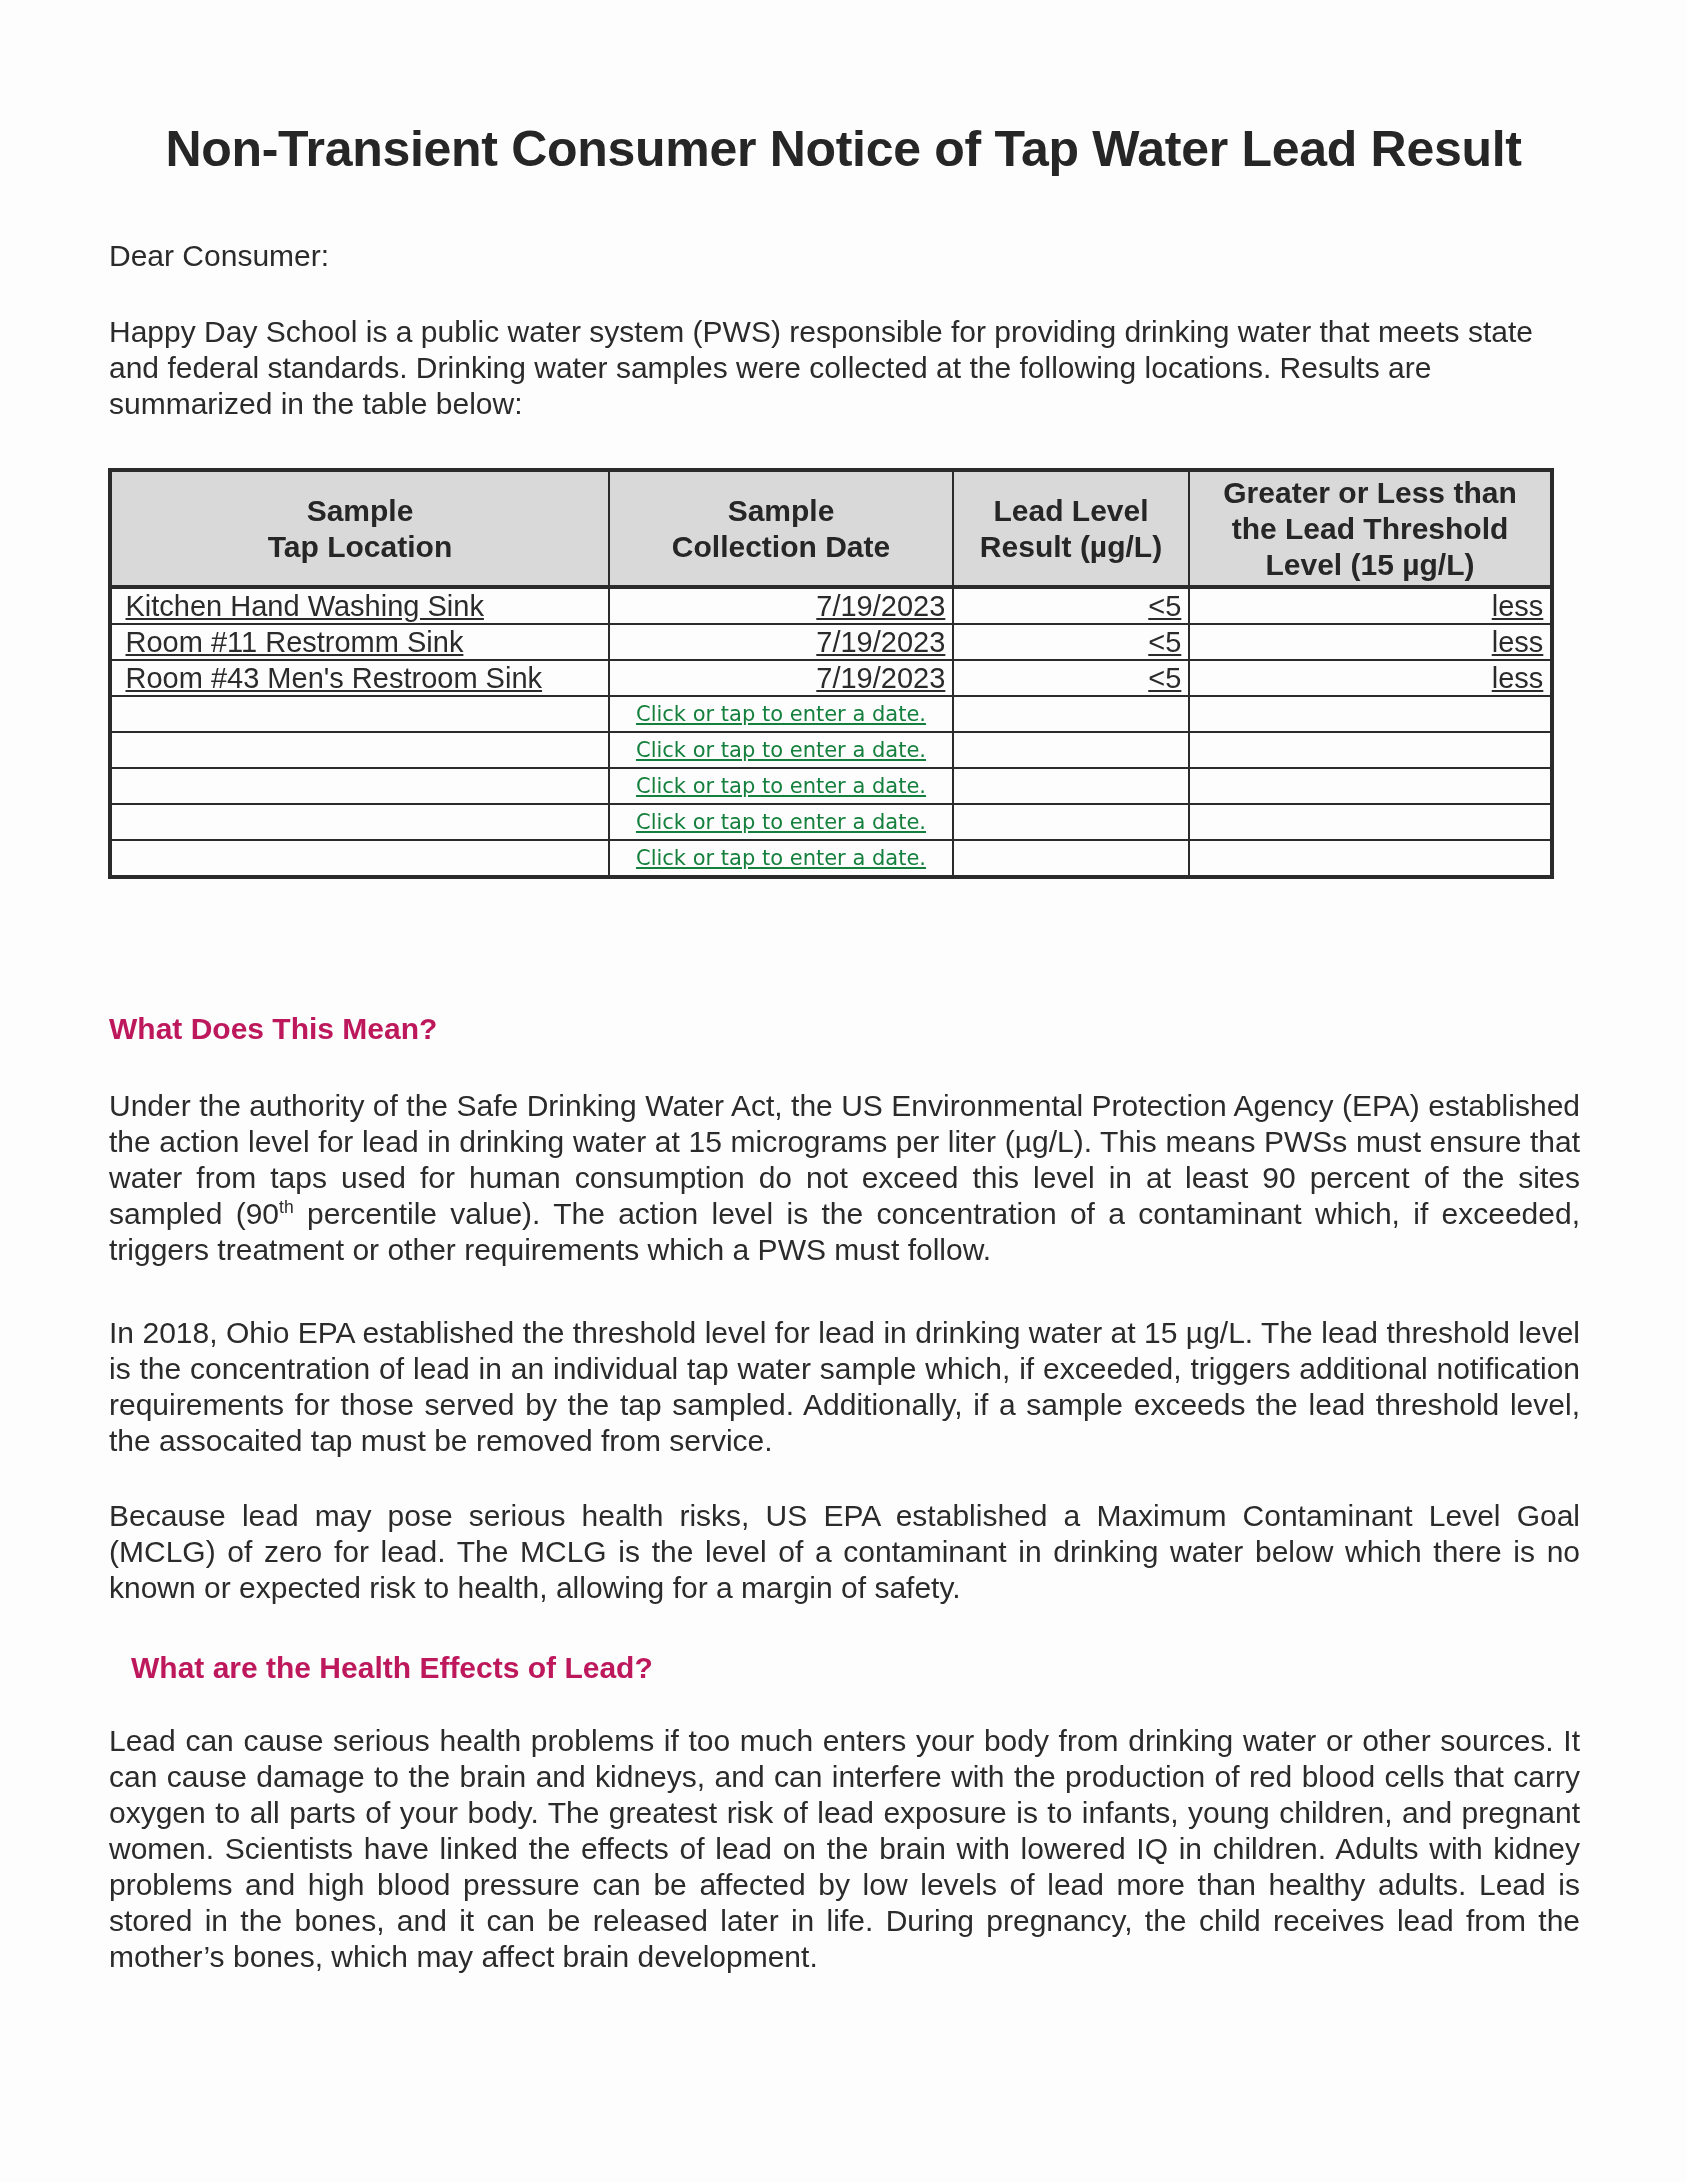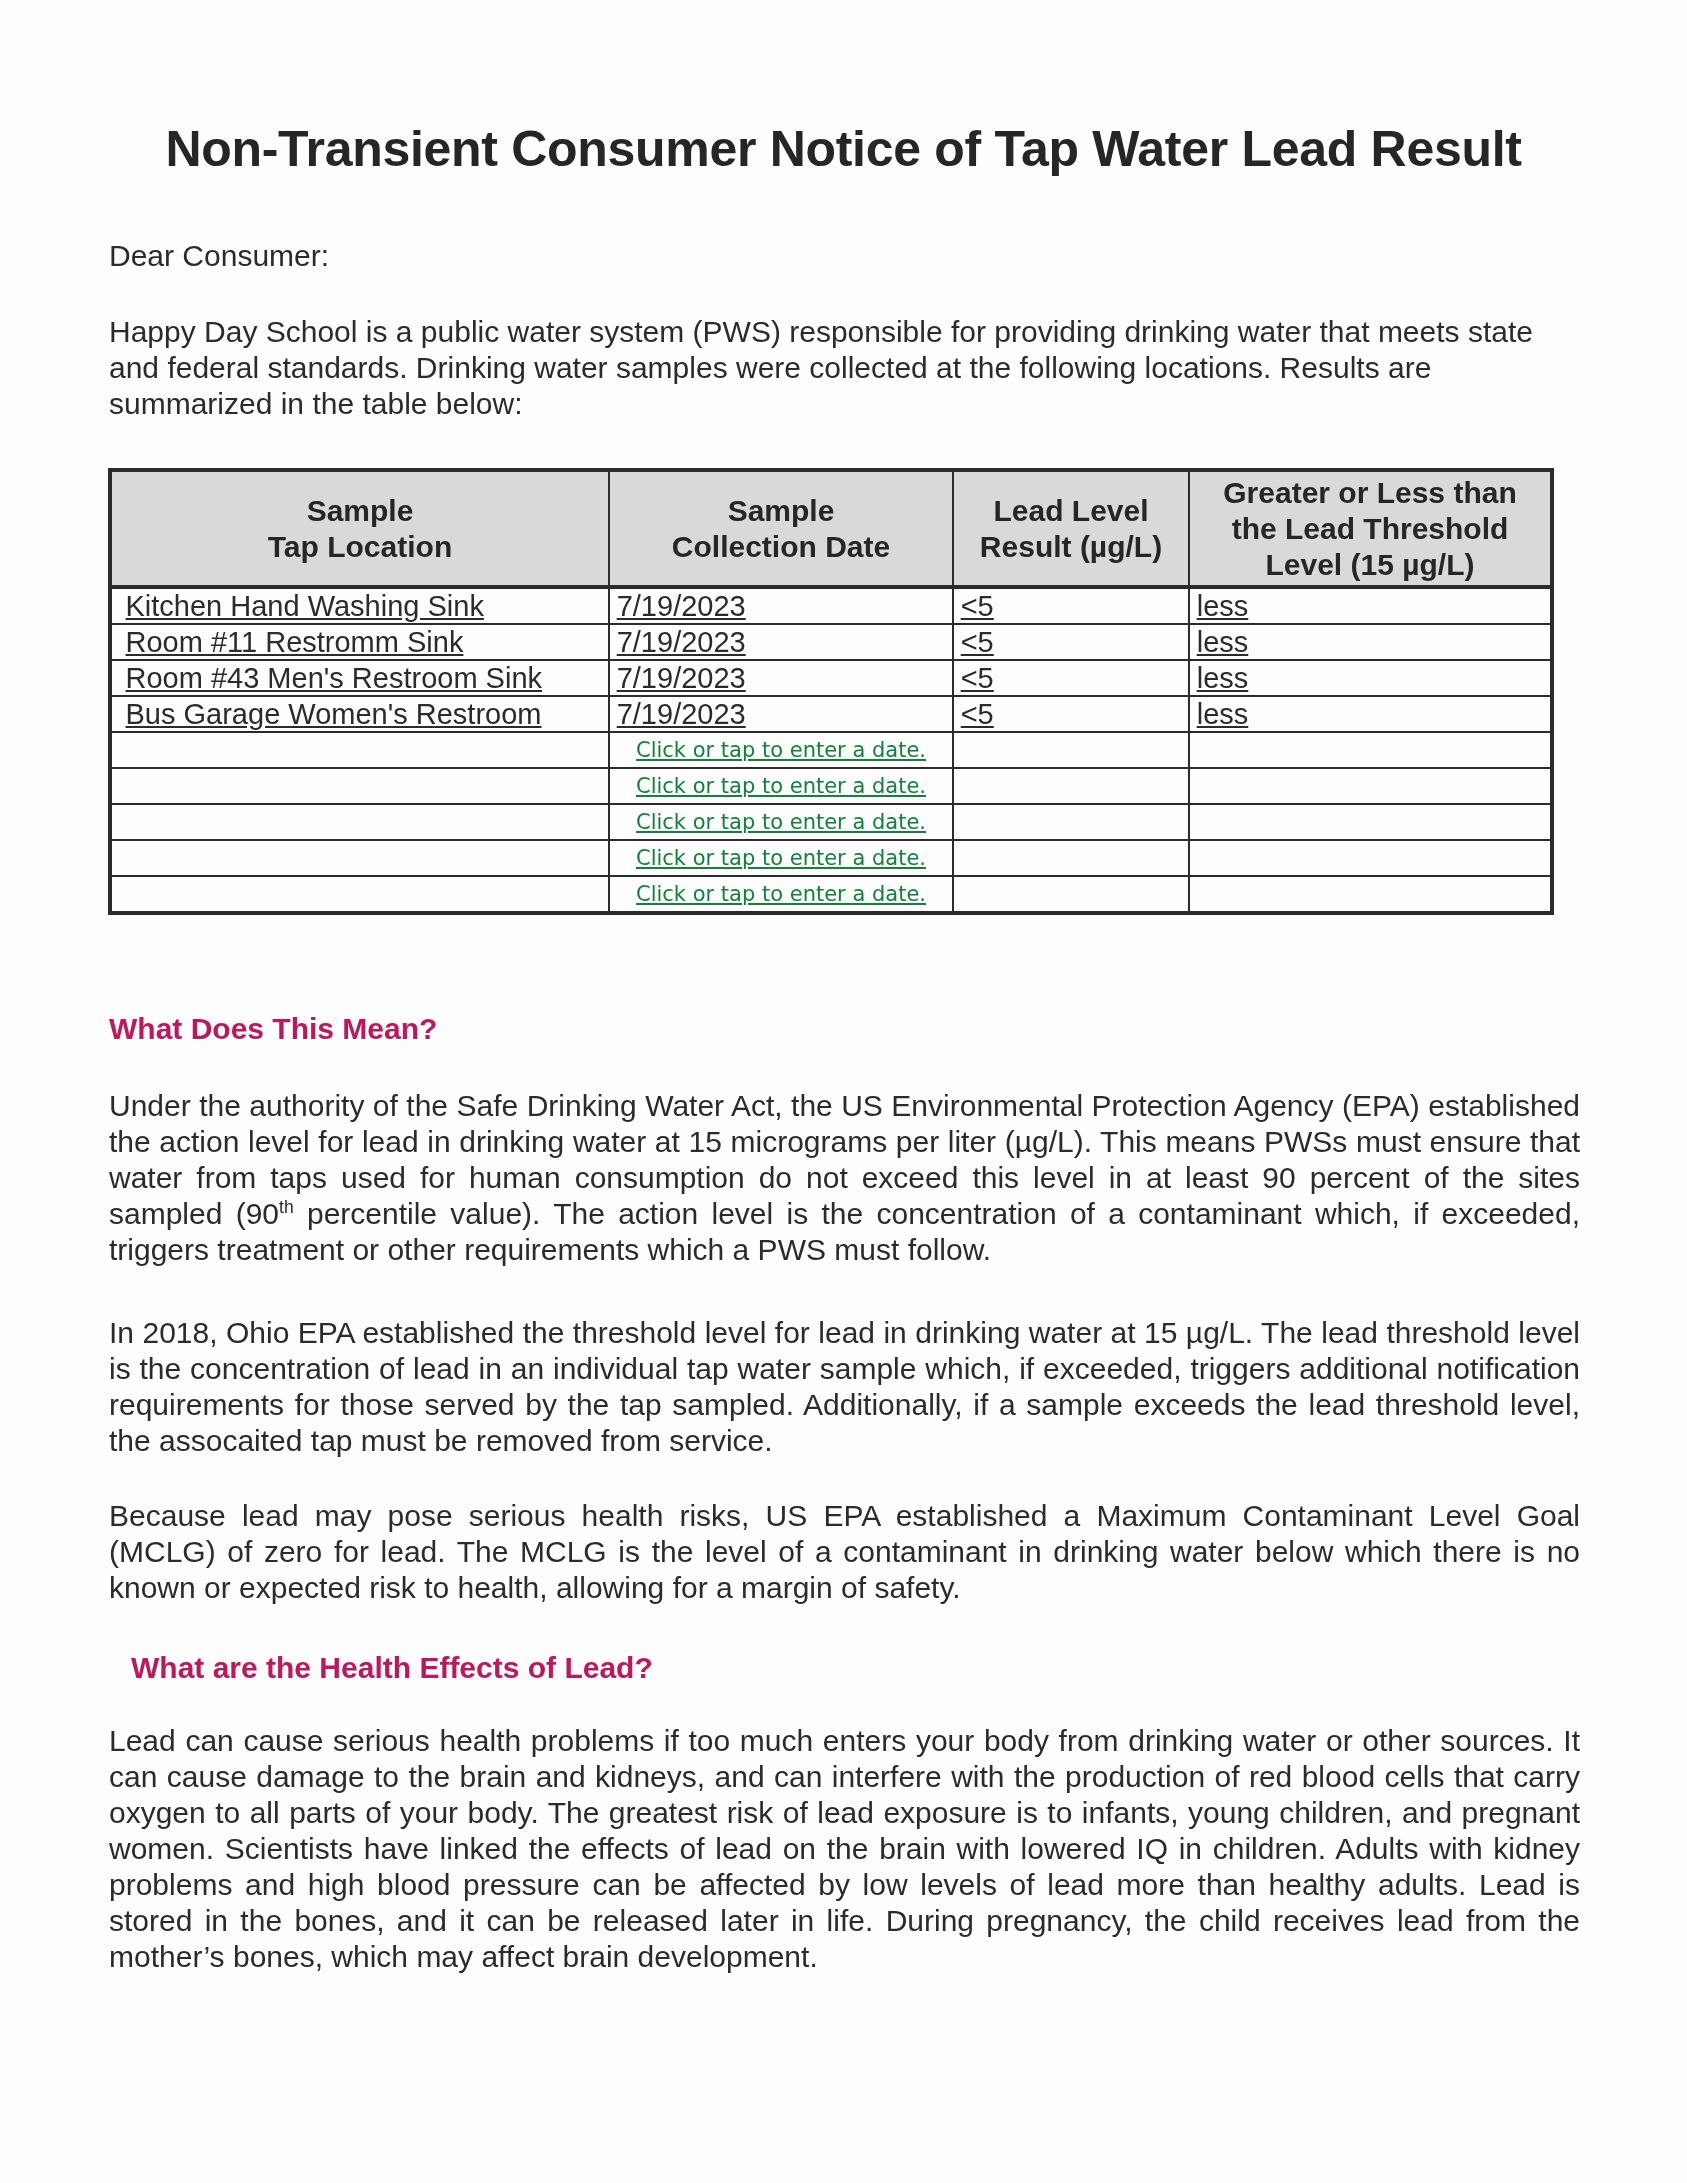--- a/index.html
+++ b/index.html
@@ -76,21 +76,21 @@
     height: 34px;
     font-size: 29px;
     line-height: 31px;
     padding: 0 6.7px;
     color: #2b2b2b;
     white-space: nowrap;
     overflow: hidden;
     text-decoration: underline;
   }
   .results-table td.loc { text-align: left; padding-left: 13.5px; }
-  .results-table td.center { text-align: left; }
+  .results-table td.center { text-align: right; }
   .results-table td.placeholder {
     text-align: center;
     color: #15803d;
     font-family: "DejaVu Sans", sans-serif;
     font-size: 21px;
   }
   col.c1 { width: 499px; }
   col.c2 { width: 344px; }
   col.c3 { width: 236px; }
   col.c4 { width: 363px; }
@@ -147,26 +147,20 @@
         <td class="center">&lt;5</td>
         <td class="center">less</td>
       </tr>
       <tr>
         <td class="loc">Room #43 Men's Restroom Sink</td>
         <td class="center">7/19/2023</td>
         <td class="center">&lt;5</td>
         <td class="center">less</td>
       </tr>
       <tr>
-        <td class="loc">Bus Garage Women's Restroom</td>
-        <td class="center">7/19/2023</td>
-        <td class="center">&lt;5</td>
-        <td class="center">less</td>
-      </tr>
-      <tr>
         <td class="loc"></td>
         <td class="placeholder">Click or tap to enter a date.</td>
         <td class="center"></td>
         <td class="center"></td>
       </tr>
       <tr>
         <td class="loc"></td>
         <td class="placeholder">Click or tap to enter a date.</td>
         <td class="center"></td>
         <td class="center"></td>

